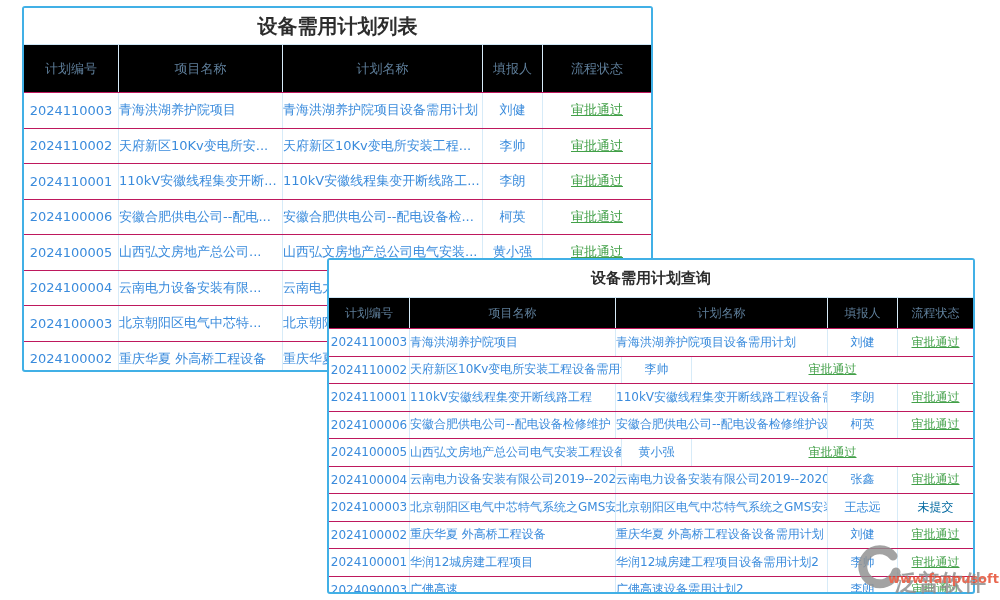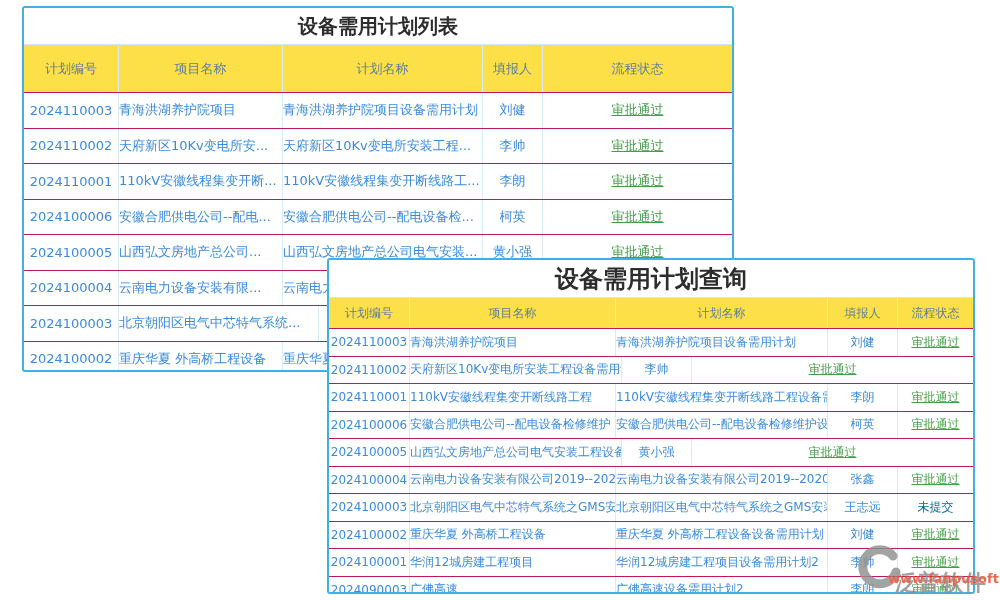--- a/index.html
+++ b/index.html
@@ -5,31 +5,31 @@
   html,body{margin:0;padding:0}
   body{
     width:1000px;height:600px;position:relative;overflow:hidden;
     background:#ffffff;
     font-family:"DejaVu Sans","Liberation Sans",sans-serif;
   }
   .panel{
     position:absolute;background:#ffffff;box-sizing:border-box;
     border:2px solid #41b0e6;border-radius:3px;overflow:hidden;
   }
-  #back-panel{left:22px;top:6px;width:712px;height:366px;z-index:1}
+  #back-panel{left:22px;top:6px;width:631px;height:366px;z-index:1}
   #front-panel{left:327px;top:258px;width:648px;height:336px;z-index:5}
 
   .panel-title{
     display:flex;align-items:center;justify-content:center;
     font-weight:bold;color:#2d2d2d;border-bottom:1px solid #cfe7f6;background:#fff;
   }
   #back-panel .panel-title{height:36px;font-size:20px}
-  #front-panel .panel-title{height:37px;font-size:24px}
-
-  .thead{display:flex;background:#fde047}
+  #front-panel .panel-title{height:37px;font-size:15px}
+
+  .thead{display:flex;background:#000000}
   #back-panel .thead{height:47px;font-size:13px}
   #front-panel .thead{height:30px;font-size:12px}
   .thead .cell{color:#5e7e9a;justify-content:center !important;padding-left:0 !important}
 
   .row{display:flex;border-top:1px solid #be185d}
   #back-panel .row{height:34.5px;font-size:13px}
   #front-panel .row{height:26.5px;font-size:12px}
 
   .cell{
     box-sizing:border-box;display:flex;align-items:center;
@@ -115,20 +115,21 @@
       </div>
       <div class="row">
         <div class="cell c0">2024100004</div>
         <div class="cell c1">云南电力设备安装有限...</div>
         <div class="cell c2">云南电力设备安装有限公司2019...</div>
         <div class="cell c3">张鑫</div>
         <div class="cell c4 approved">审批通过</div>
       </div>
       <div class="row">
         <div class="cell c0">2024100003</div>
+        <div class="cell c1">北京朝阳区电气中芯特...</div>
         <div class="cell c2">北京朝阳区电气中芯特气系统...</div>
         <div class="cell c3">王志远</div>
         <div class="cell c4 unsubmitted">未提交</div>
       </div>
       <div class="row">
         <div class="cell c0">2024100002</div>
         <div class="cell c1">重庆华夏 外高桥工程设备</div>
         <div class="cell c2">重庆华夏 外高桥工程设备设备...</div>
         <div class="cell c3">刘健</div>
         <div class="cell c4 approved">审批通过</div>

